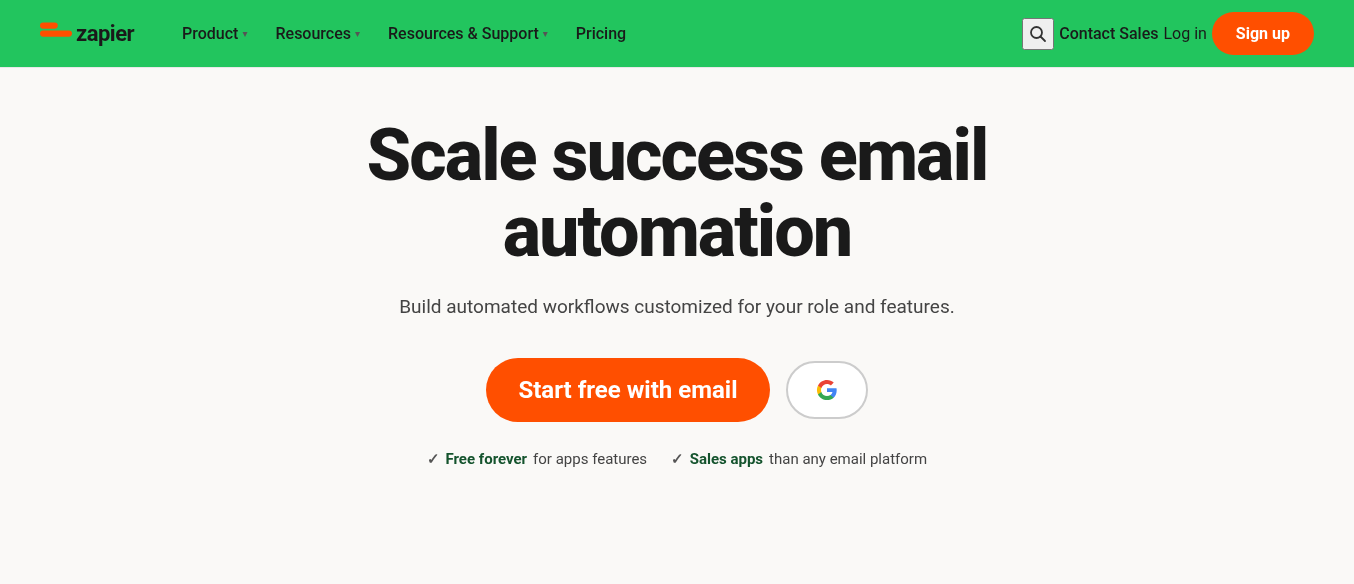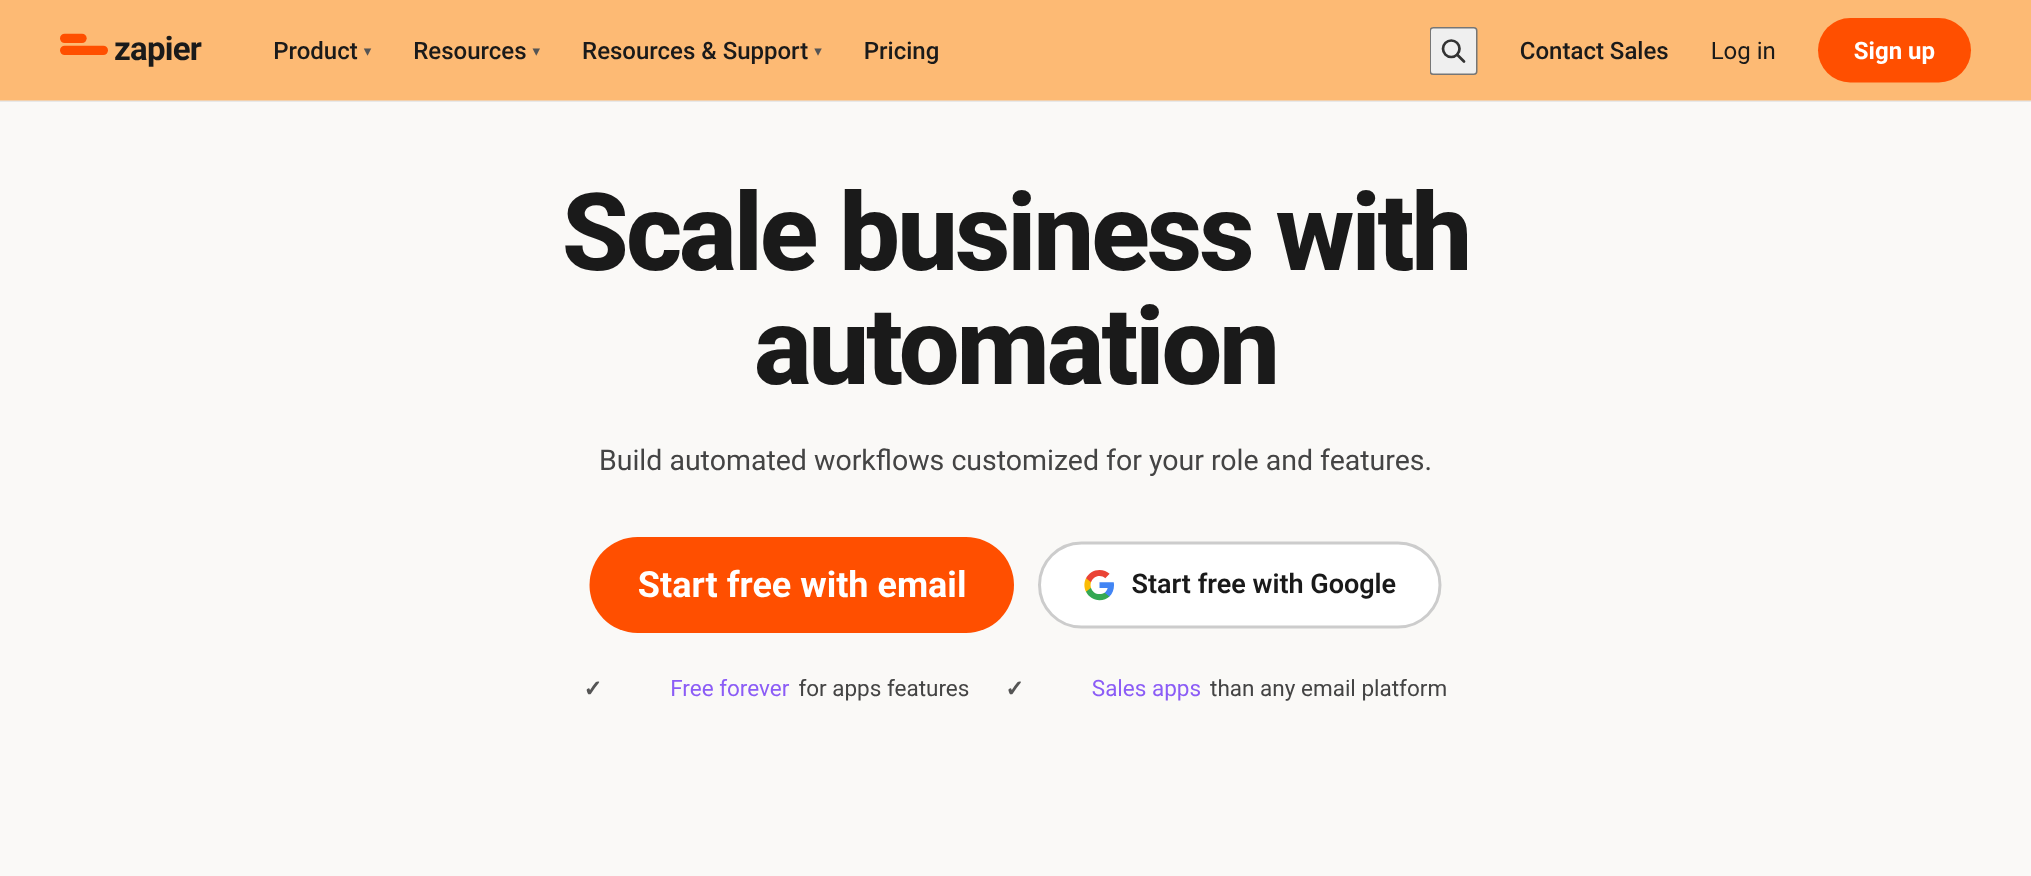--- a/index.html
+++ b/index.html
@@ -16,21 +16,21 @@
       overflow: hidden;
     }
 
     
     .navbar {
       display: flex;
       align-items: center;
       justify-content: space-between;
       padding: 0 40px;
       height: 68px;
-      background: #fdba74;
+      background: #22c55e;
       border-bottom: 1px solid #e8e8e8;
     }
 
     .nav-left {
       display: flex;
       align-items: center;
       gap: 36px;
     }
 
     .logo-wrap {
@@ -77,21 +77,21 @@
     }
 
     .chevron {
       font-size: 10px;
       color: #555;
     }
 
     .nav-right {
       display: flex;
       align-items: center;
-      gap: 28px;
+      gap: 5px;
     }
 
     .search-icon-btn {
       cursor: pointer;
       padding: 4px;
       color: #444;
       display: flex;
       align-items: center;
     }
 
@@ -207,23 +207,22 @@
       align-items: center;
       gap: 6px;
     }
 
     .check-icon {
       color: #555;
       font-weight: 600;
     }
 
     .feature-bold {
-      font-weight: 400;
-      color: #8b5cf6;
-      margin-left: 39px;
+      font-weight: 700;
+      color: #14532d;
     }
   </style>
 </head>
 <body>
 
 <nav class="navbar">
   <div class="nav-left">
     <a class="logo-wrap" href="#">
       <span class="logo-icon">
 
@@ -262,37 +261,36 @@
       </svg>
     </button>
     <a class="contact-sales" href="#">Contact Sales</a>
     <a class="log-in" href="#">Log in</a>
     <a class="signup-btn" href="#">Sign up</a>
   </div>
 </nav>
 
 <section class="hero">
   <h1 class="hero-title">
-    <span>Scale business with</span><br>
+    <span>Scale success email</span><br>
     <span>automation</span>
   </h1>
 
   <p class="hero-subtitle">Build automated workflows customized for your role and features.</p>
 
   <div class="cta-row">
     <a class="cta-email" href="#">Start free with email</a>
     <a class="cta-google" href="#">
 
       <svg class="google-logo" viewBox="0 0 24 24" xmlns="http://www.w3.org/2000/svg">
         <path d="M22.56 12.25c0-.78-.07-1.53-.2-2.25H12v4.26h5.92c-.26 1.37-1.04 2.53-2.21 3.31v2.77h3.57c2.08-1.92 3.28-4.74 3.28-8.09z" fill="#4285F4"></path>
         <path d="M12 23c2.97 0 5.46-.98 7.28-2.66l-3.57-2.77c-.98.66-2.23 1.06-3.71 1.06-2.86 0-5.29-1.93-6.16-4.53H2.18v2.84C3.99 20.53 7.7 23 12 23z" fill="#34A853"></path>
         <path d="M5.84 14.09c-.22-.66-.35-1.36-.35-2.09s.13-1.43.35-2.09V7.07H2.18C1.43 8.55 1 10.22 1 12s.43 3.45 1.18 4.93l3.66-2.84z" fill="#FBBC05"></path>
         <path d="M12 5.38c1.62 0 3.06.56 4.21 1.64l3.15-3.15C17.45 2.09 14.97 1 12 1 7.7 1 3.99 3.47 2.18 7.07l3.66 2.84c.87-2.6 3.3-4.53 6.16-4.53z" fill="#EA4335"></path>
       </svg>
-      <span>Start free with Google</span>
     </a>
   </div>
 
   <div class="features-row">
     <div class="feature-item">
       <span class="check-icon">✓</span>
       <span class="feature-bold">Free forever</span>
       <span> for apps features</span>
     </div>
     <div class="feature-item">

